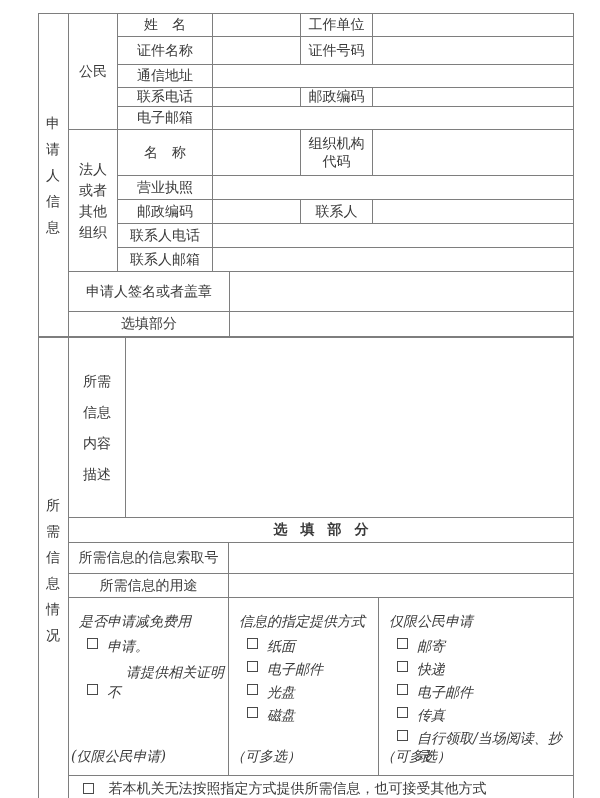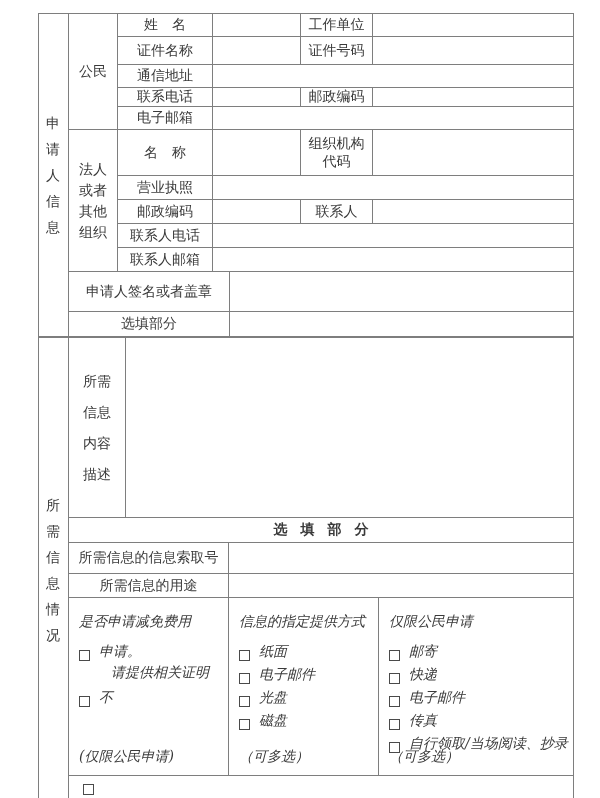--- a/index.html
+++ b/index.html
@@ -22,31 +22,31 @@
     overflow: hidden;
   }
   .pre { white-space: pre-line; }
   .vlabel { line-height: 26px; letter-spacing: 1px; }
   .grouplabel { line-height: 21px; }
   .desclabel { line-height: 31px; }
   .optional-header { font-weight: bold; letter-spacing: 13px; text-indent: 13px; }
   .choice-cell { padding: 0; vertical-align: top; font-style: italic; }
   .choice-wrap { position: relative; height: 176px; padding: 12px 4px 6px 10px; text-align: left; }
   .choice-title { height: 22px; line-height: 22px; margin-bottom: 6px; }
-  .opt { height: 23px; display: flex; align-items: flex-end; }
-  .opt-sub { height: 23px; line-height: 23px; margin-left: 32px; }
+  .opt { height: 23px; display: flex; align-items: flex-start; margin-left: 8px; }
+  .opt-sub { height: 23px; line-height: 23px; margin-left: 7px; text-align: right; }
   .cb {
     flex: 0 0 auto;
     width: 11px; height: 11px;
     border: 1px solid #4a4a4a;
     margin-right: 9px;
     display: inline-block;
     background: #fff;
   }
-  .choice-note { position: absolute; left: 10px; bottom: 8px; }
+  .choice-note { position: absolute; left: 2px; bottom: 8px; }
   .fallback-cell { text-align: left; padding-left: 14px; }
   .fallback-cell .cb { vertical-align: -1px; margin-right: 10px; }
 </style>
 </head>
 <body>
 
 <div class="sheet">
 
   <table>
     <colgroup>
@@ -225,18 +225,19 @@
             <span class="cb"></span>
             <span>自行领取/当场阅读、抄录</span>
           </div>
           <div class="choice-note">（可多选）</div>
         </div>
       </td>
     </tr>
     <tr style="height:26px">
       <td colspan="4" class="fallback-cell">
         <span class="cb"></span>
+        <span>若本机关无法按照指定方式提供所需信息，也可接受其他方式</span>
       </td>
     </tr>
   </tbody>
     </table>
 
 </div>
 
 </body></html>

